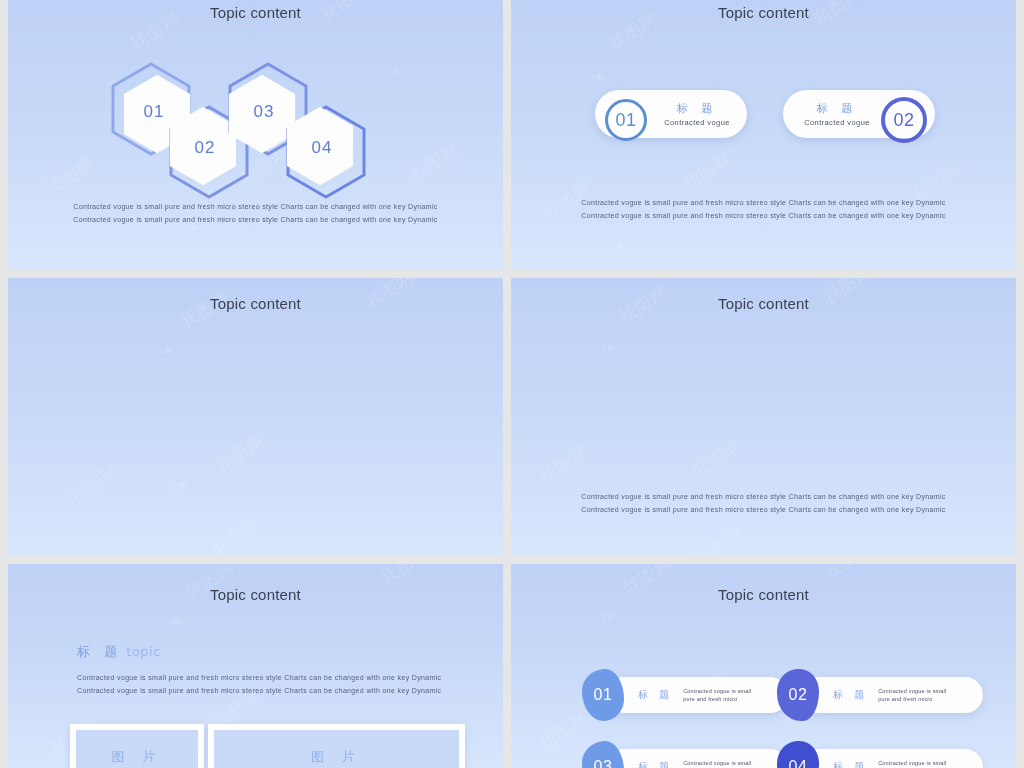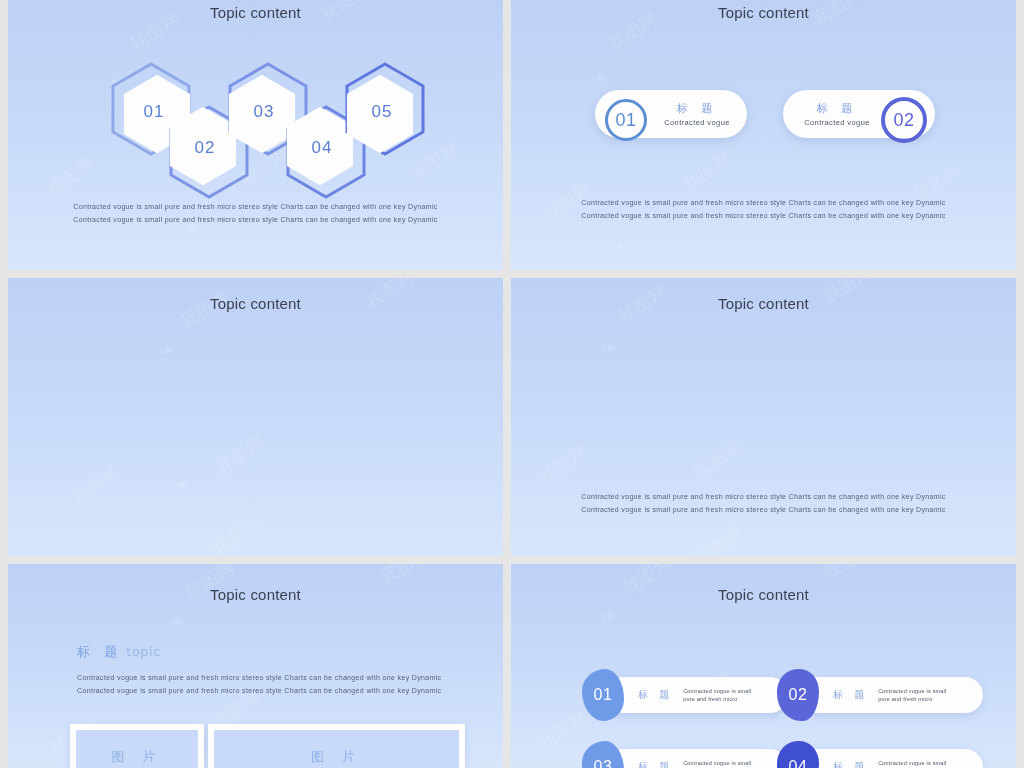--- a/index.html
+++ b/index.html
@@ -206,29 +206,20 @@
     <div class="hex-wrap" style="left:277px; top:105px; width:82px; height:94px;">
       <svg class="hex-out" viewBox="0 0 82 94">
         <polygon points="41,2 79,24 79,70 41,92 3,70 3,24" fill="none" stroke="#6d85e2" stroke-width="3"></polygon>
       </svg>
       <svg class="hex-in" viewBox="0 0 82 94" style="transform:translate(-6px,-6px) scale(.87);">
         <polygon points="41,2 79,24 79,70 41,92 3,70 3,24" fill="#fdfdfd"></polygon>
       </svg>
       <div class="hex-num" style="transform:translate(-4px,-4px);">04</div>
     </div>
 
-    <div class="hex-wrap" style="left:336px; top:62px; width:82px; height:94px;">
-      <svg class="hex-out" viewBox="0 0 82 94">
-        <polygon points="41,2 79,24 79,70 41,92 3,70 3,24" fill="none" stroke="#5f77de" stroke-width="3"></polygon>
-      </svg>
-      <svg class="hex-in" viewBox="0 0 82 94" style="transform:translate(-5px,5px) scale(.87);">
-        <polygon points="41,2 79,24 79,70 41,92 3,70 3,24" fill="#fdfdfd"></polygon>
-      </svg>
-      <div class="hex-num" style="transform:translate(-3px,3px);">05</div>
-    </div>
 
     <div class="body-lines" style="top:200px;">
       <div>Contracted  vogue  is  small pure  and  fresh micro  stereo  style  Charts  can be  changed  with  one  key  Dynamic</div>
       <div>Contracted  vogue  is  small pure  and  fresh micro  stereo  style  Charts  can be  changed  with  one  key  Dynamic</div>
     </div>
   </div>
 
   <div class="slide s2">
     <div class="wm">
       <div class="wm-glyph" style="left:95px;  top:20px;">我图网</div>

